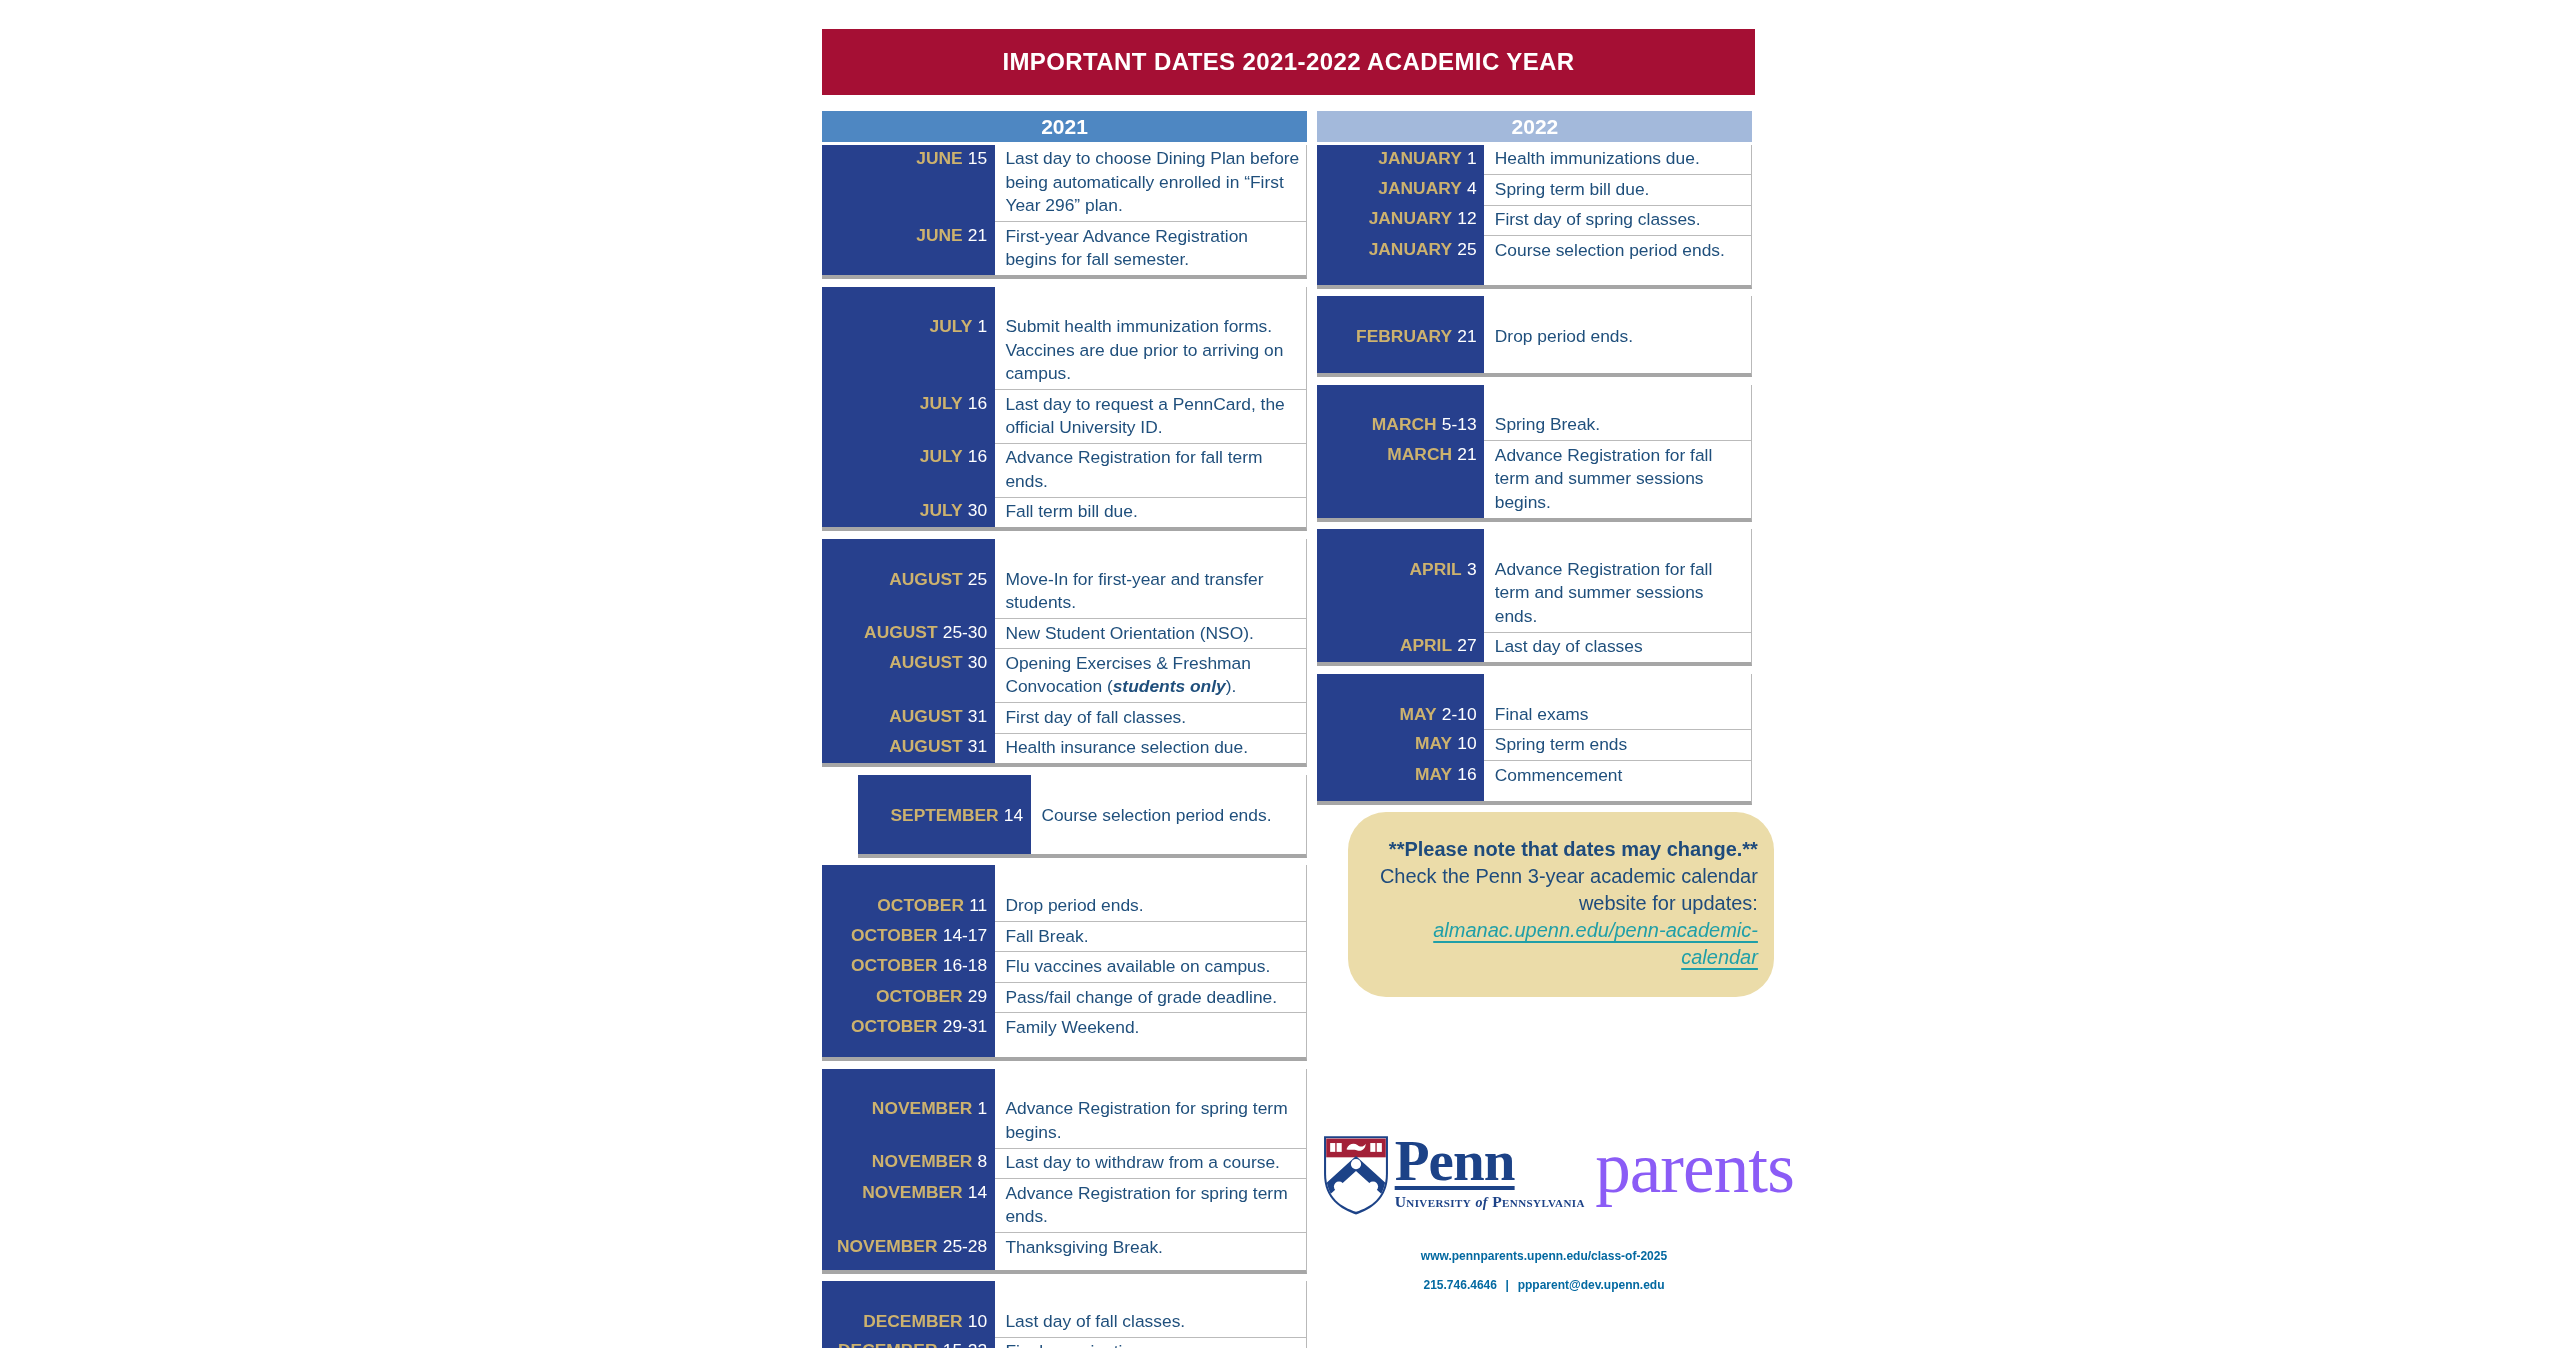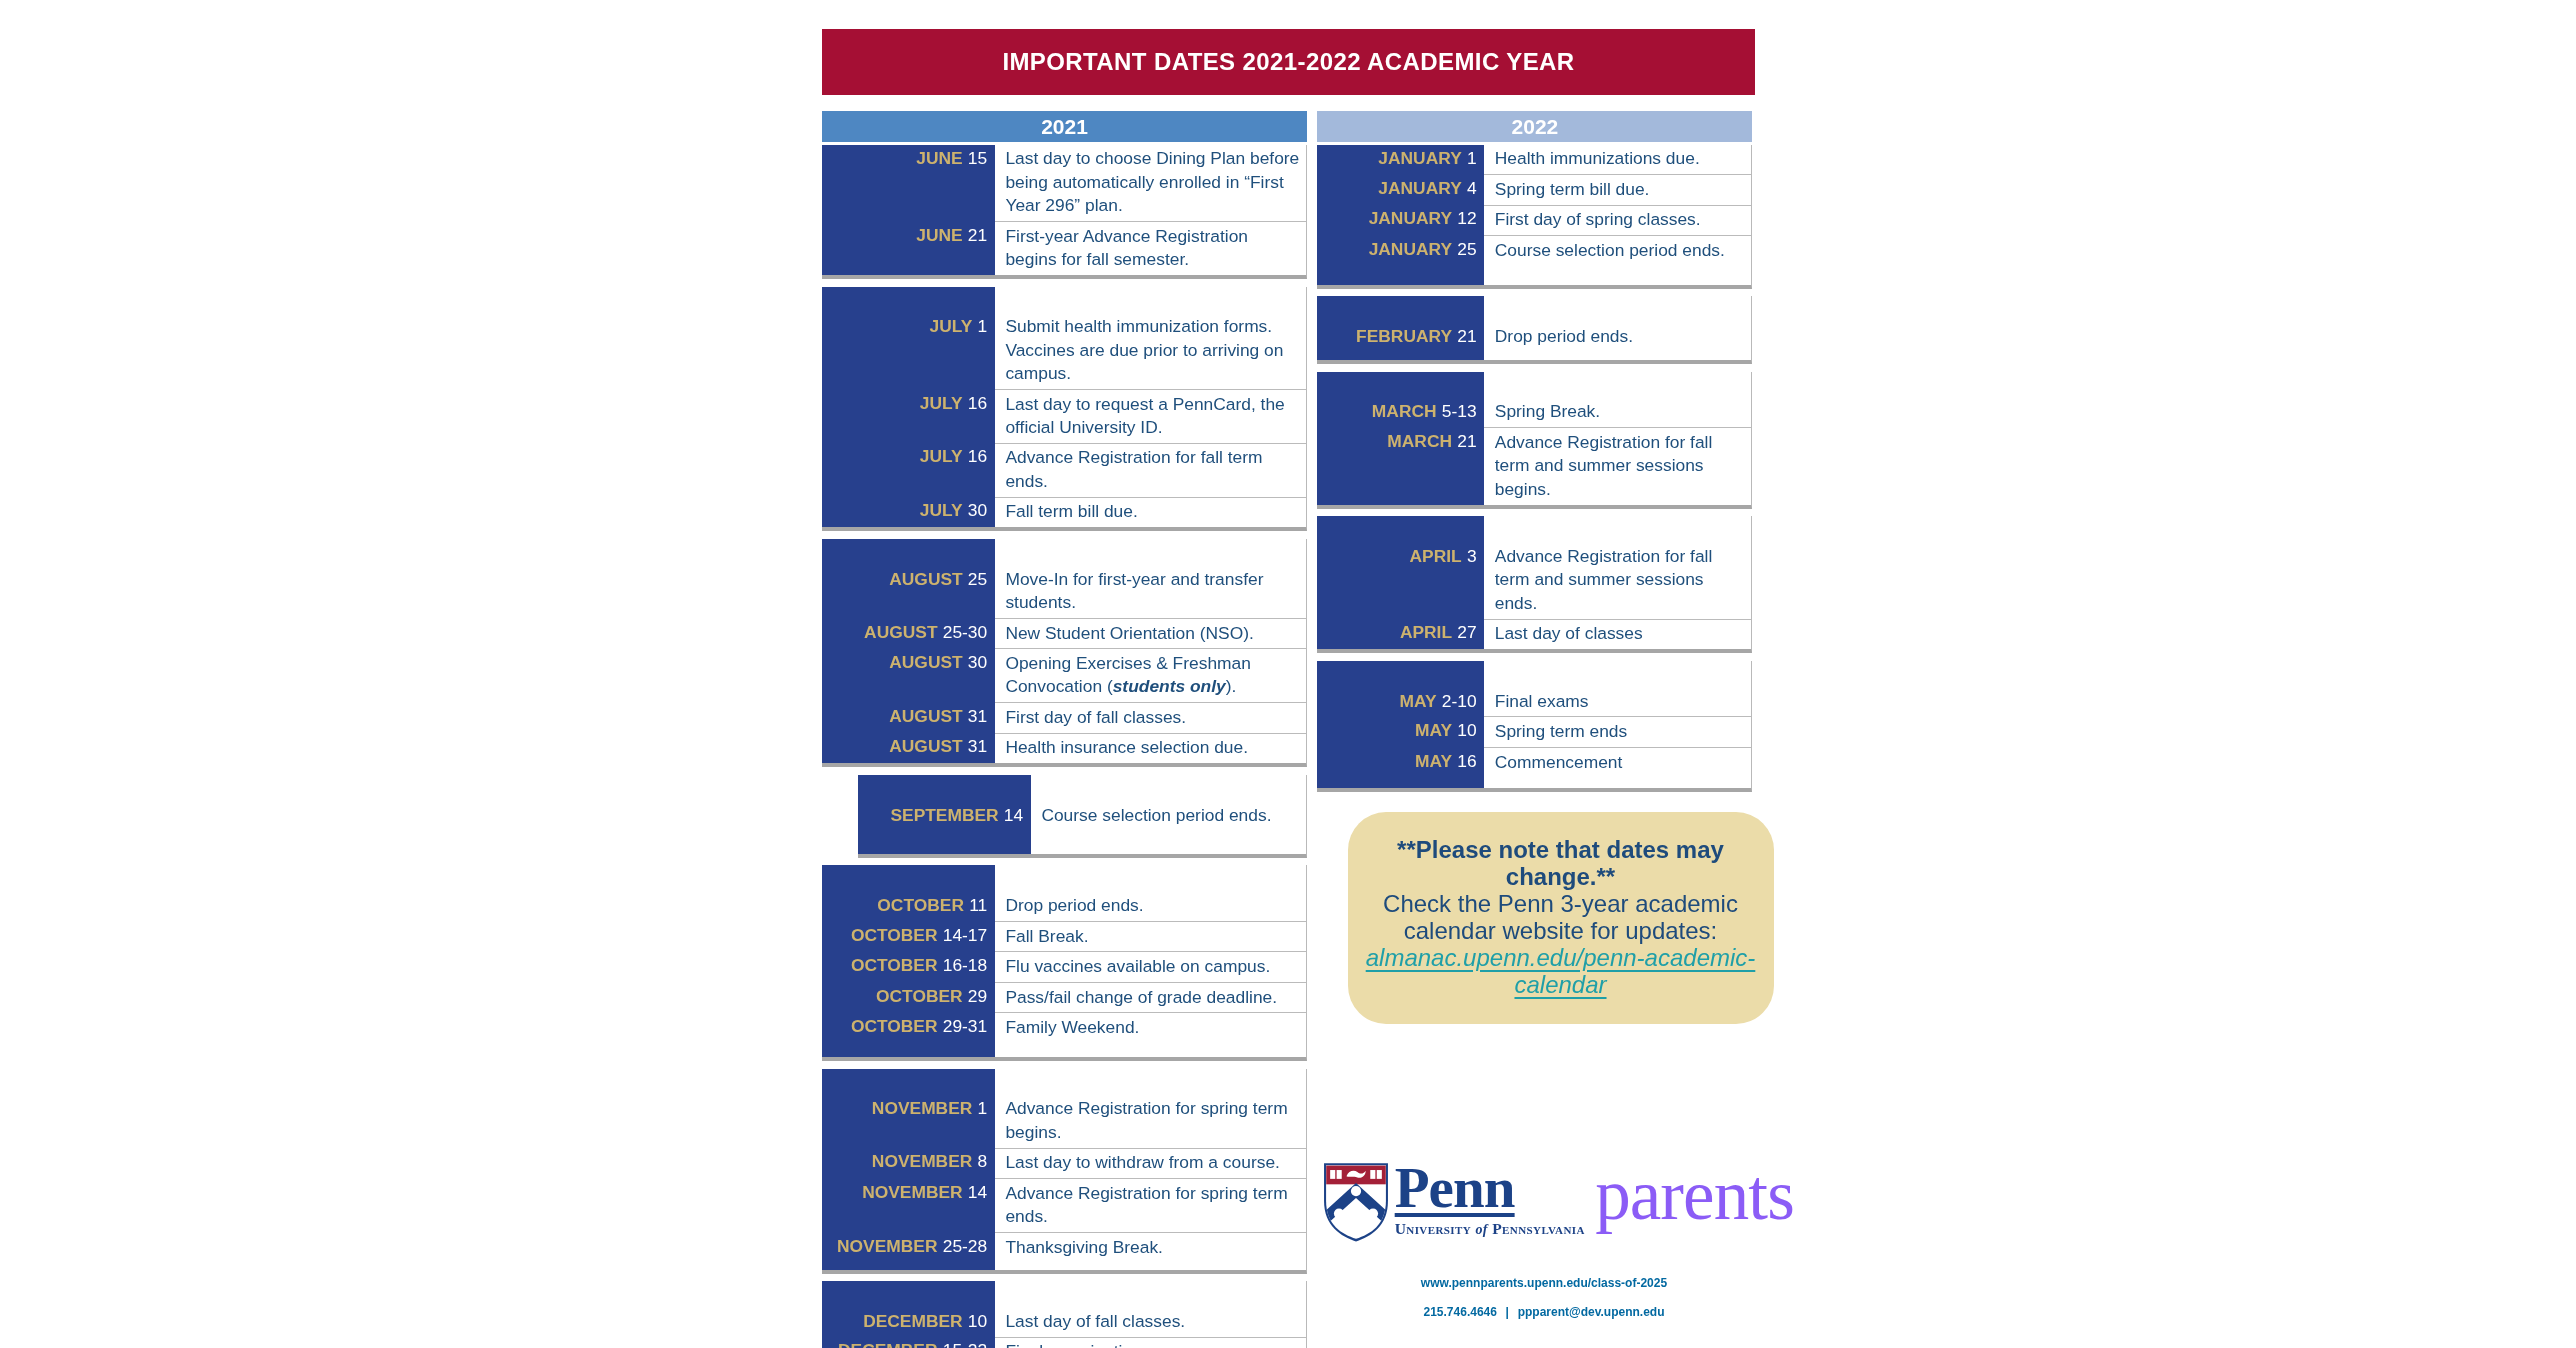--- a/index.html
+++ b/index.html
@@ -48,21 +48,21 @@
     font-size:17.4px; line-height:23.4px; color:#1F4F7C;
   }
   .event-cell.bordered { border-top:1.7px solid #BBBBBB; }
   .bi { font-weight:bold; font-style:italic; }
 
   .right-extras { position:absolute; left:1318px; top:812px; width:435px; }
   .note-box {
     margin-left:29.5px; width:426px; box-sizing:border-box;
     background:#EBDCA9; border-radius:38px;
     padding:24px 15.6px 26px 15.6px;
-    text-align:center; font-size:24px; line-height:27px; color:#1E4B7C;
+    text-align:right; font-size:20px; line-height:27px; color:#1E4B7C;
   }
   .note-line1 { font-weight:bold; }
   .note-link {
     color:#1F9FA8; font-style:italic; display:inline-block; cursor:pointer;
     text-decoration:underline; text-underline-offset:3.5px;
   }
   .logo-row { margin:137px 0 0 3.5px; display:flex; align-items:flex-start; }
   .shield { width:68px; height:82px; flex:0 0 auto; }
   .penn-block { margin-left:5.2px; }
   .penn-word {
@@ -247,21 +247,21 @@
     <div class="date-cell"><span class="month">JANUARY</span><span class="day">12</span></div>
     <div class="event-cell bordered"><span class="event">First day of spring classes.</span></div>
   </div>
 
   <div class="cal-row">
     <div class="date-cell"><span class="month">JANUARY</span><span class="day">25</span></div>
     <div class="event-cell bordered"><span class="event">Course selection period ends.</span></div>
   </div>
 </div>
 
-  <div class="month-group has-spacer" style="padding-bottom: 8px;">
+  <div class="month-group has-spacer" style="padding-bottom: 21px;">
   <div class="cal-row">
     <div class="date-cell"><span class="month">FEBRUARY</span><span class="day">21</span></div>
     <div class="event-cell"><span class="event">Drop period ends.</span></div>
   </div>
 </div>
 
   <div class="month-group has-spacer">
   <div class="cal-row">
     <div class="date-cell"><span class="month">MARCH</span><span class="day">5-13</span></div>
     <div class="event-cell"><span class="event">Spring Break.</span></div>

